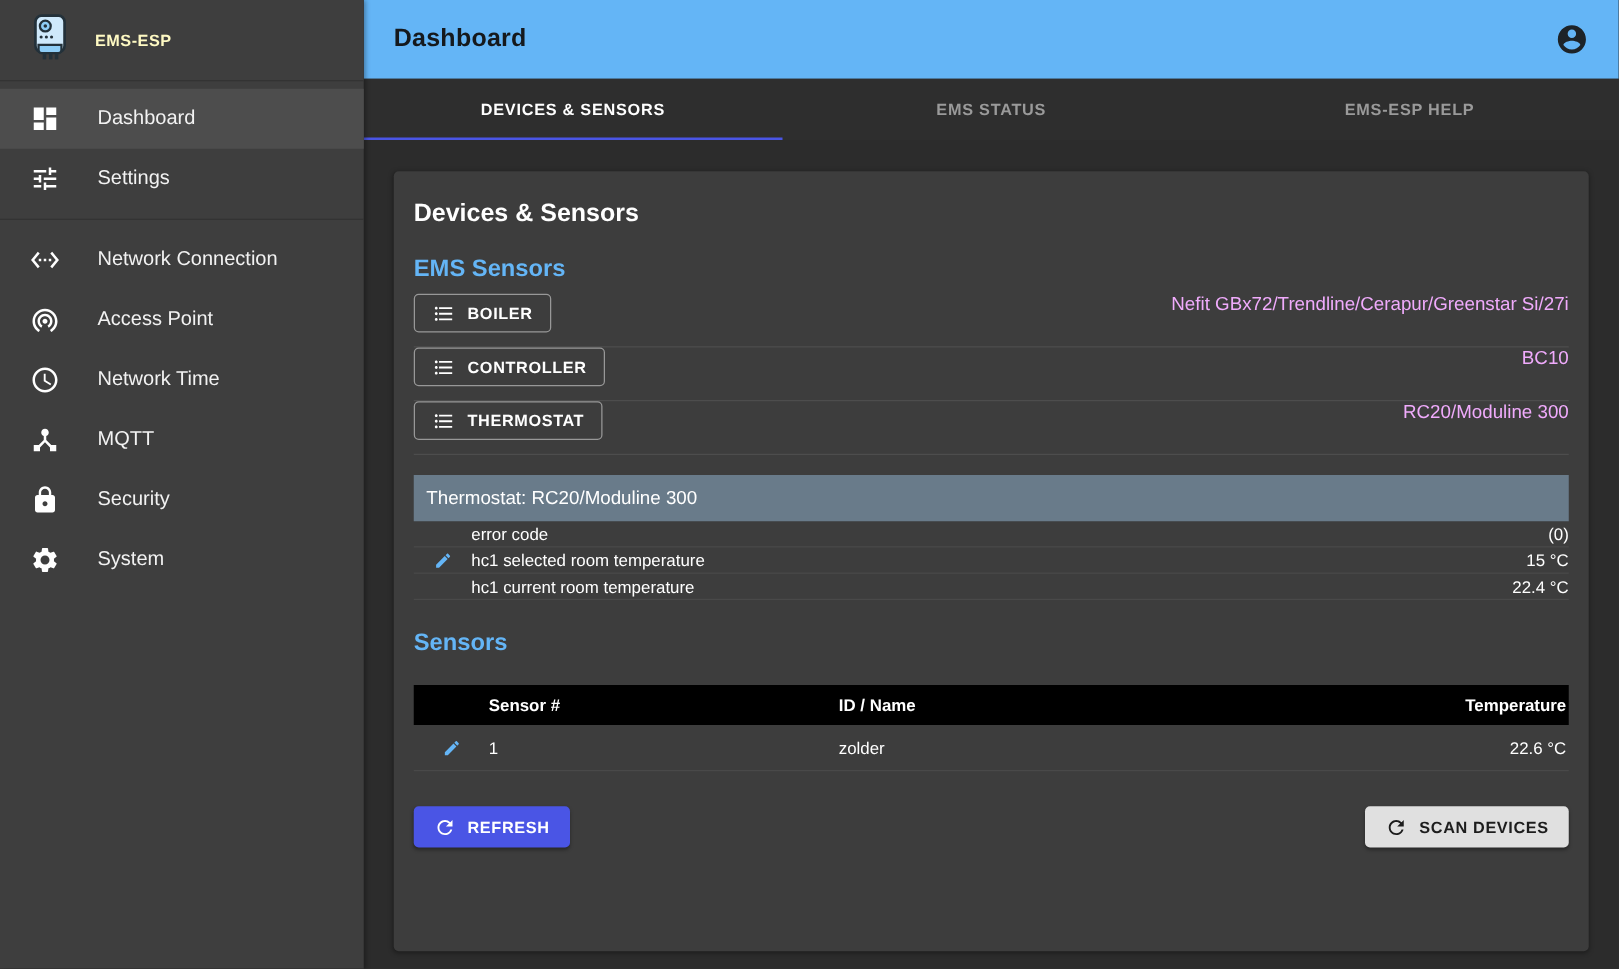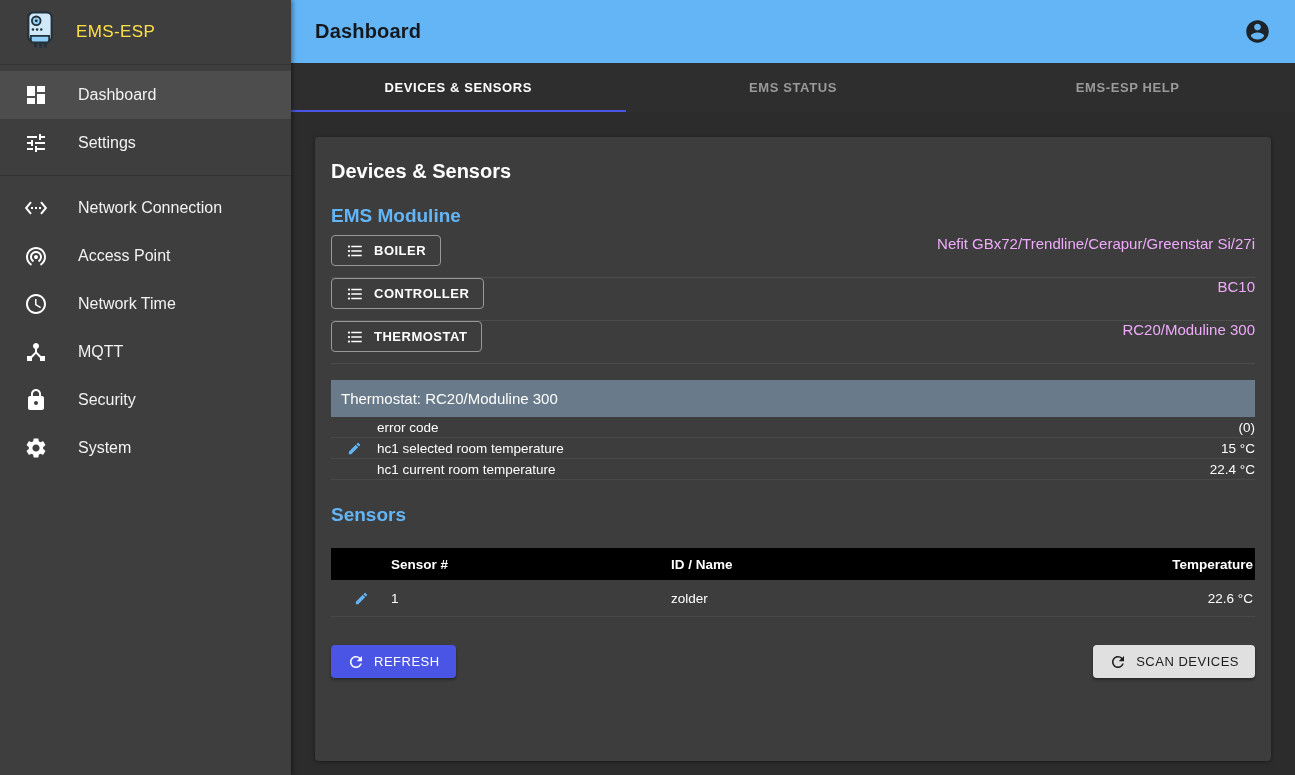--- a/index.html
+++ b/index.html
@@ -3,21 +3,21 @@
 <meta charset="utf-8">
 <style>
   * { margin:0; padding:0; box-sizing:border-box; }
   html,body { width:1295px; height:775px; overflow:hidden; }
   body { font-family:"Liberation Sans", sans-serif; background:#2c2c2c; color:#fff; }
   .app { display:flex; width:1295px; height:775px; }
 
   
   .sidebar { width:291px; flex:0 0 291px; background:#3e3e3e; box-shadow:2px 0 4px rgba(0,0,0,.35); z-index:3; }
   .sidebar-header { height:64px; display:flex; align-items:center; padding:0 20px; gap:16px; }
-  .app-title { font-size:17px; font-weight:normal; letter-spacing:.4px; color:#fde047; }
+  .app-title { font-size:13px; font-weight:bold; letter-spacing:.4px; color:#fef9c3; }
   .sidebar-sep { height:1px; background:#333; margin-bottom:6px; }
   .nav-item { height:48px; display:flex; align-items:center; padding:0 24px; cursor:pointer; }
   .nav-item.selected { background:#4d4d4d; }
   .nav-icon { width:24px; height:24px; color:#fff; flex:0 0 24px; }
   .nav-icon svg { width:24px; height:24px; display:block; }
   .nav-label { margin-left:30px; font-size:16px; color:#f2f2f2; }
   .nav-divider { height:1px; background:#333; margin:8px 0; }
 
   
   .main { flex:1; display:flex; flex-direction:column; min-width:0; }
@@ -62,21 +62,21 @@
   
   .sensors-heading { margin-top:24px; }
   .sensor-grid { display:grid; grid-template-columns:60px 280px 1fr auto; align-items:center; }
   .sensor-head { background:#000; height:32px; margin-top:14px; color:#fff; font-size:13.5px; font-weight:bold; }
   .sensor-row { height:37px; border-bottom:1px solid #494949; font-size:13.5px; }
   .col-right { justify-self:end; padding-right:2px; }
 
   
   .actions { margin-top:28px; display:flex; justify-content:space-between; align-items:center; }
   .btn { display:inline-flex; align-items:center; gap:9px; height:33px; padding:0 16px;
-         border:none; border-radius:4px; font-family:inherit; font-size:13px; font-weight:normal;
+         border:none; border-radius:4px; font-family:inherit; font-size:13px; font-weight:bold;
          letter-spacing:.5px; cursor:pointer; box-shadow:0 2px 3px rgba(0,0,0,.35); }
   .btn .btn-ic { width:18px; height:18px; }
   .btn .btn-ic svg { width:18px; height:18px; display:block; }
   .btn-primary { background:#4a55e5; color:#fff; }
   .btn-light { background:#e0e0e0; color:#1d1d1d; }
 </style>
 </head>
 <body>
 
 <div class="app">
@@ -186,21 +186,21 @@
     <div class="tabbar">
       <div class="tab active">DEVICES &amp; SENSORS</div>
       <div class="tab">EMS STATUS</div>
       <div class="tab">EMS-ESP HELP</div>
     </div>
 
     <div class="content">
       <section class="card">
 
         <div class="card-title">Devices &amp; Sensors</div>
-        <div class="section-heading">EMS Moduline</div>
+        <div class="section-heading">EMS Sensors</div>
 
         <div class="device-row">
           <button class="device-btn">
             <span class="btn-ic">
               <svg viewBox="0 0 24 24" fill="currentColor">
                   <path d="M4 10.5c-.83 0-1.5.67-1.5 1.5s.67 1.5 1.5 1.5 1.5-.67 1.5-1.5-.67-1.5-1.5-1.5zm0-6c-.83 0-1.5.67-1.5 1.5S3.17 7.5 4 7.5 5.5 6.83 5.5 6 4.83 4.5 4 4.5zm0 12c-.83 0-1.5.68-1.5 1.5s.68 1.5 1.5 1.5 1.5-.68 1.5-1.5-.67-1.5-1.5-1.5zM7 19h14v-2H7v2zm0-6h14v-2H7v2zm0-8v2h14V5H7z"></path>
                 </svg>
             </span>
             <span>BOILER</span>
           </button>

